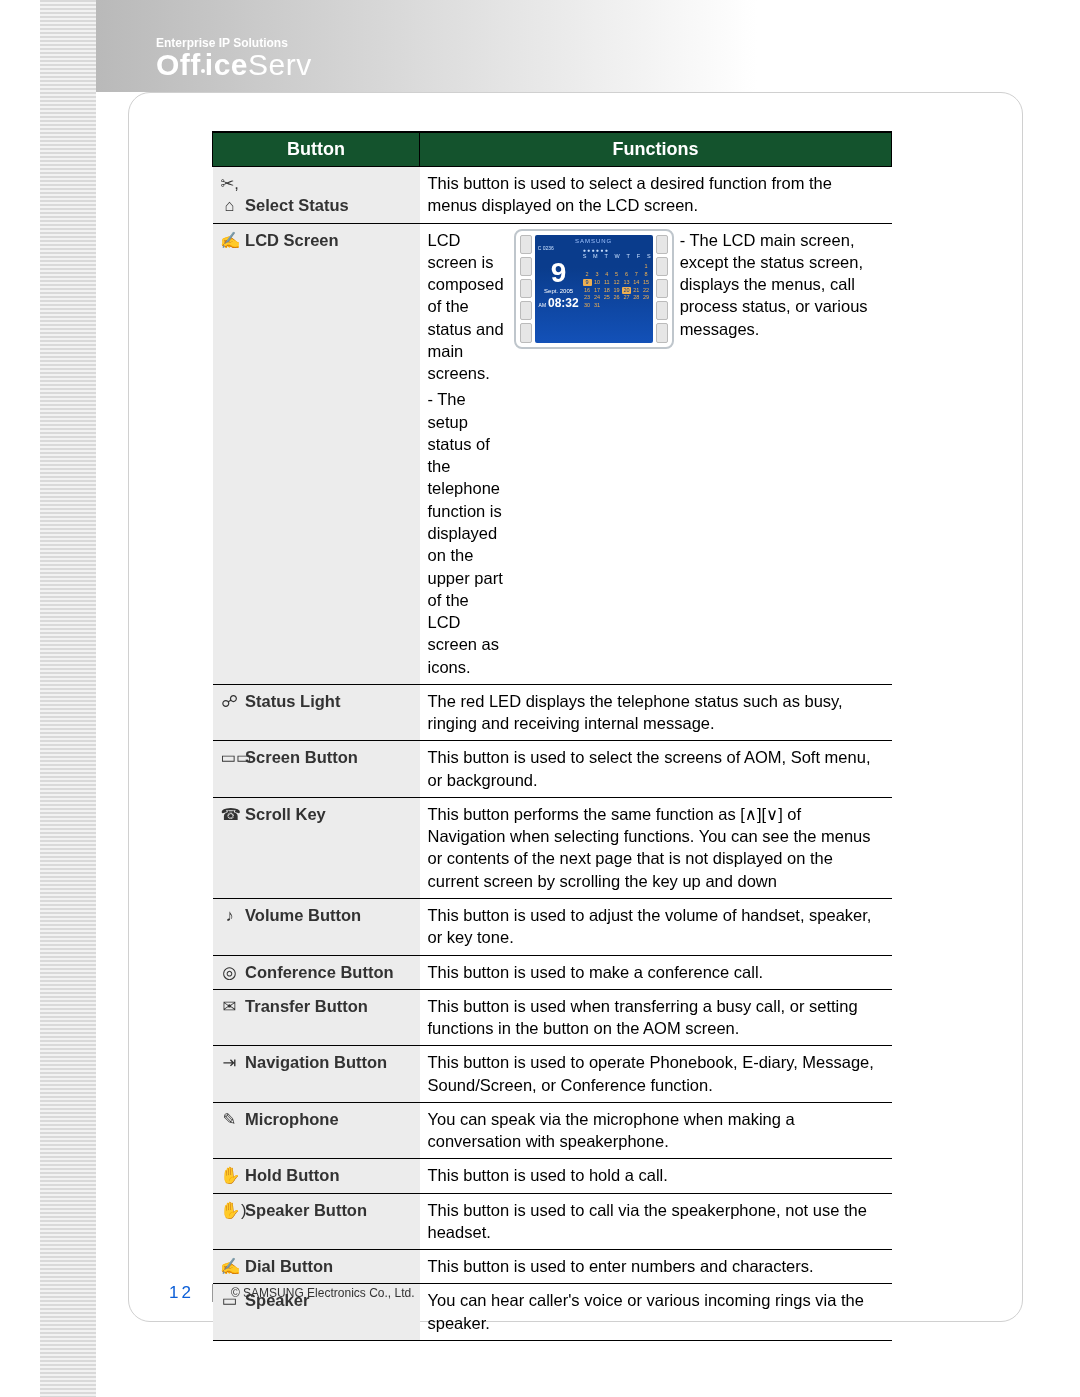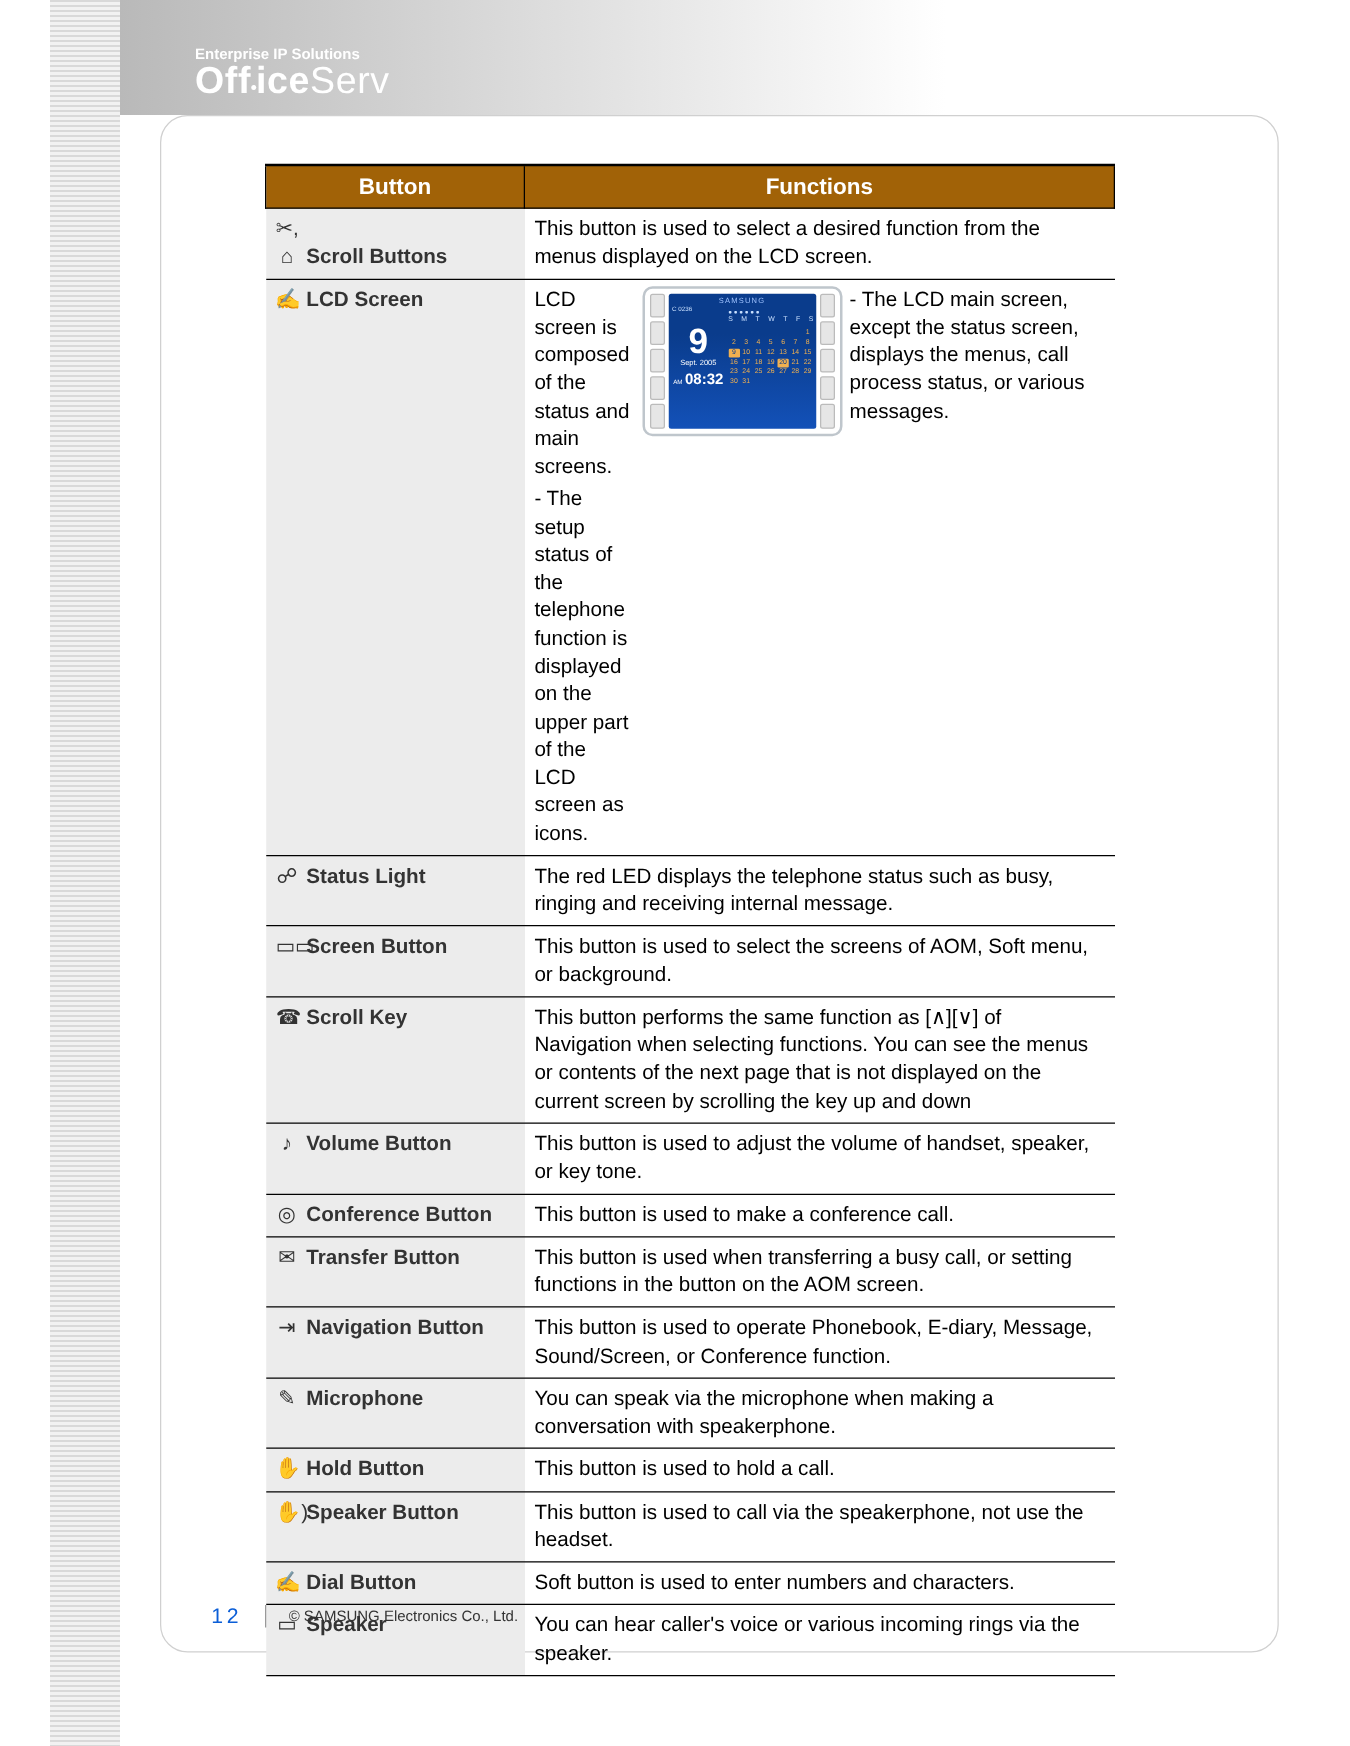--- a/index.html
+++ b/index.html
@@ -84,21 +84,21 @@
     font-size: 27px;
     color: #7a8185;
     letter-spacing: 1px;
   }
   table.parts {
     border-collapse: collapse;
     width: 680px;
     margin-left: 35px;
   }
   table.parts thead th {
-    background: #a16207;
+    background: #14532d;
     color: #fff;
     font-weight: bold;
     font-size: 18px;
     padding: 6px 8px;
     border: 1.5px solid #000;
     border-top: 2px solid #000;
     border-bottom: 1.5px solid #000;
     margin-top: 35px;
   }
   table.parts thead th:first-child { width: 190px; }
@@ -207,21 +207,21 @@
 
   <table class="parts">
     <thead>
       <tr>
         <th>Button</th>
         <th>Functions</th>
       </tr>
     </thead>
     <tbody>
       <tr>
-        <td class="button-col"><span class="icon">✂, ⌂</span> <span>Scroll Buttons</span></td>
+        <td class="button-col"><span class="icon">✂, ⌂</span> <span>Select Status</span></td>
         <td>This button is used to select a desired function from the menus displayed on the LCD screen.</td>
       </tr>
       <tr class="lcd-row">
         <td class="button-col"><span class="icon">✍</span> <span>LCD Screen</span></td>
         <td>
           <div class="func-content">
             <div class="lcd-top">
               <div class="txt">
                 <div>LCD screen is composed of the status and main screens.</div>
                 <div style="margin-top:4px;">- The setup status of the telephone function is displayed on the upper part of the LCD screen as icons.</div>
@@ -361,21 +361,21 @@
       <tr>
         <td class="button-col"><span class="icon">✋</span> <span>Hold Button</span></td>
         <td>This button is used to hold a call.</td>
       </tr>
       <tr>
         <td class="button-col"><span class="icon">✋)</span> <span>Speaker Button</span></td>
         <td>This button is used to call via the speakerphone, not use the headset.</td>
       </tr>
       <tr>
         <td class="button-col"><span class="icon">✍</span> <span>Dial Button</span></td>
-        <td>Soft button is used to enter numbers and characters.</td>
+        <td>This button is used to enter numbers and characters.</td>
       </tr>
       <tr>
         <td class="button-col"><span class="icon">▭</span> <span>Speaker</span></td>
         <td>You can hear caller's voice or various incoming rings via the speaker.</td>
       </tr>
     </tbody>
   </table>
 
   <div class="footer">
     <span class="page-num">12</span>

